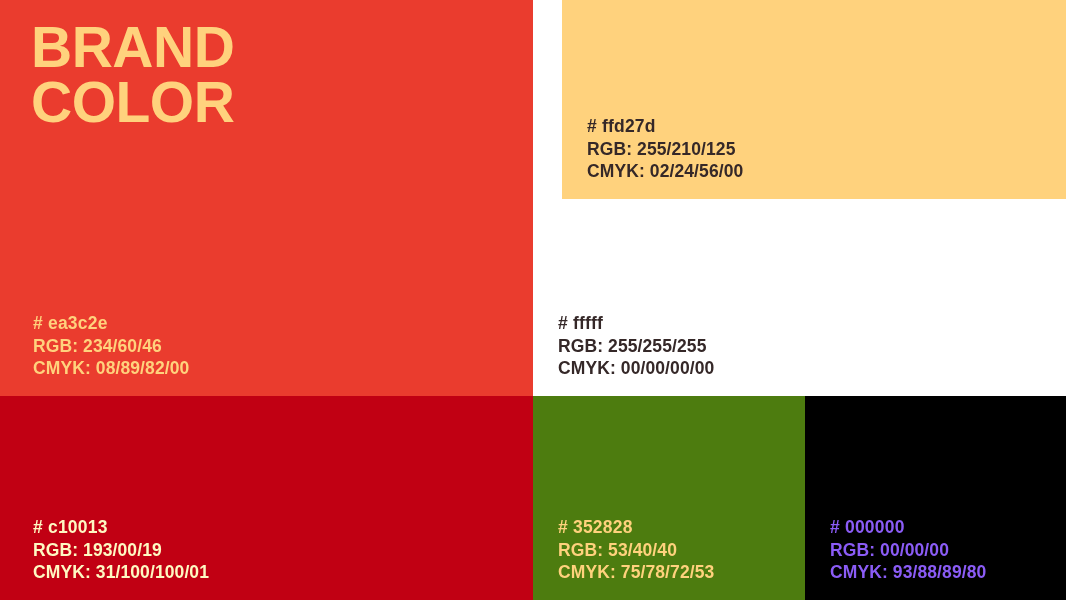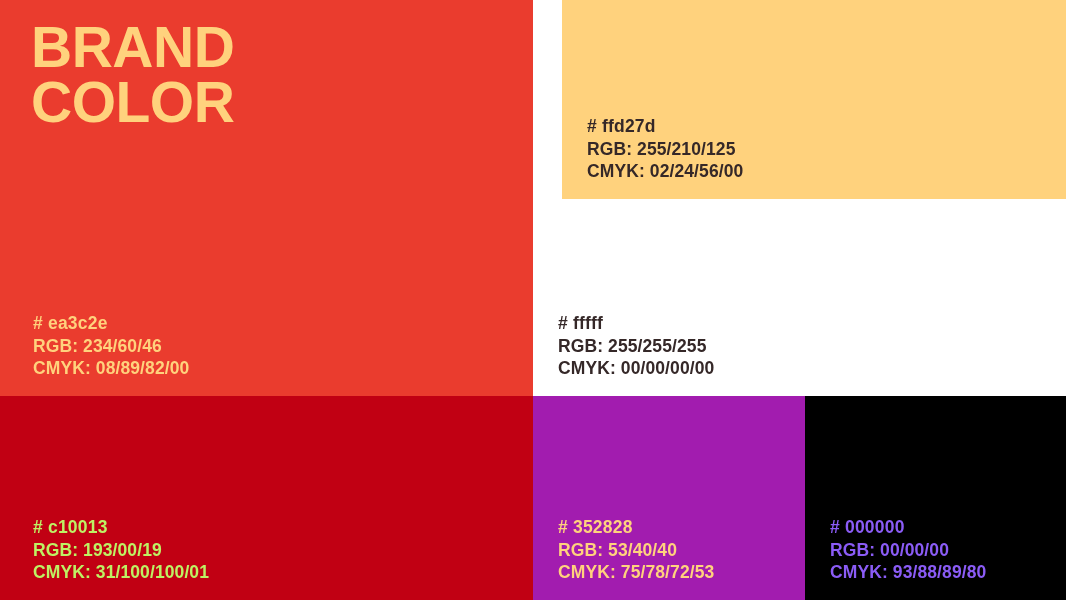--- a/index.html
+++ b/index.html
@@ -130,28 +130,28 @@
 
   <div class="swatch" id="swatch-white" style="background: rgb(255, 255, 255);">
     <div class="swatch-info" style="color: rgb(53, 40, 40);">
       <span class="swatch-line swatch-hex"># fffff</span>
       <span class="swatch-line">RGB: 255/255/255</span>
       <span class="swatch-line">CMYK: 00/00/00/00</span>
     </div>
   </div>
 
   <div class="swatch" id="swatch-dark-red" style="background: rgb(193, 0, 19);">
-    <div class="swatch-info" style="color: #bef264;">
+    <div class="swatch-info" style="color: #fef9c3;">
       <span class="swatch-line swatch-hex"># c10013</span>
       <span class="swatch-line">RGB: 193/00/19</span>
       <span class="swatch-line">CMYK: 31/100/100/01</span>
     </div>
   </div>
 
-  <div class="swatch" id="swatch-brown" style="background: #a21caf;">
+  <div class="swatch" id="swatch-brown" style="background: #4d7c0f;">
     <div class="swatch-info" style="color: rgb(255, 210, 125);">
       <span class="swatch-line swatch-hex"># 352828</span>
       <span class="swatch-line">RGB: 53/40/40</span>
       <span class="swatch-line">CMYK: 75/78/72/53</span>
     </div>
   </div>
 
   <div class="swatch" id="swatch-black" style="background: rgb(0, 0, 0);">
     <div class="swatch-info" style="color: #8b5cf6;">
       <span class="swatch-line swatch-hex"># 000000</span>

